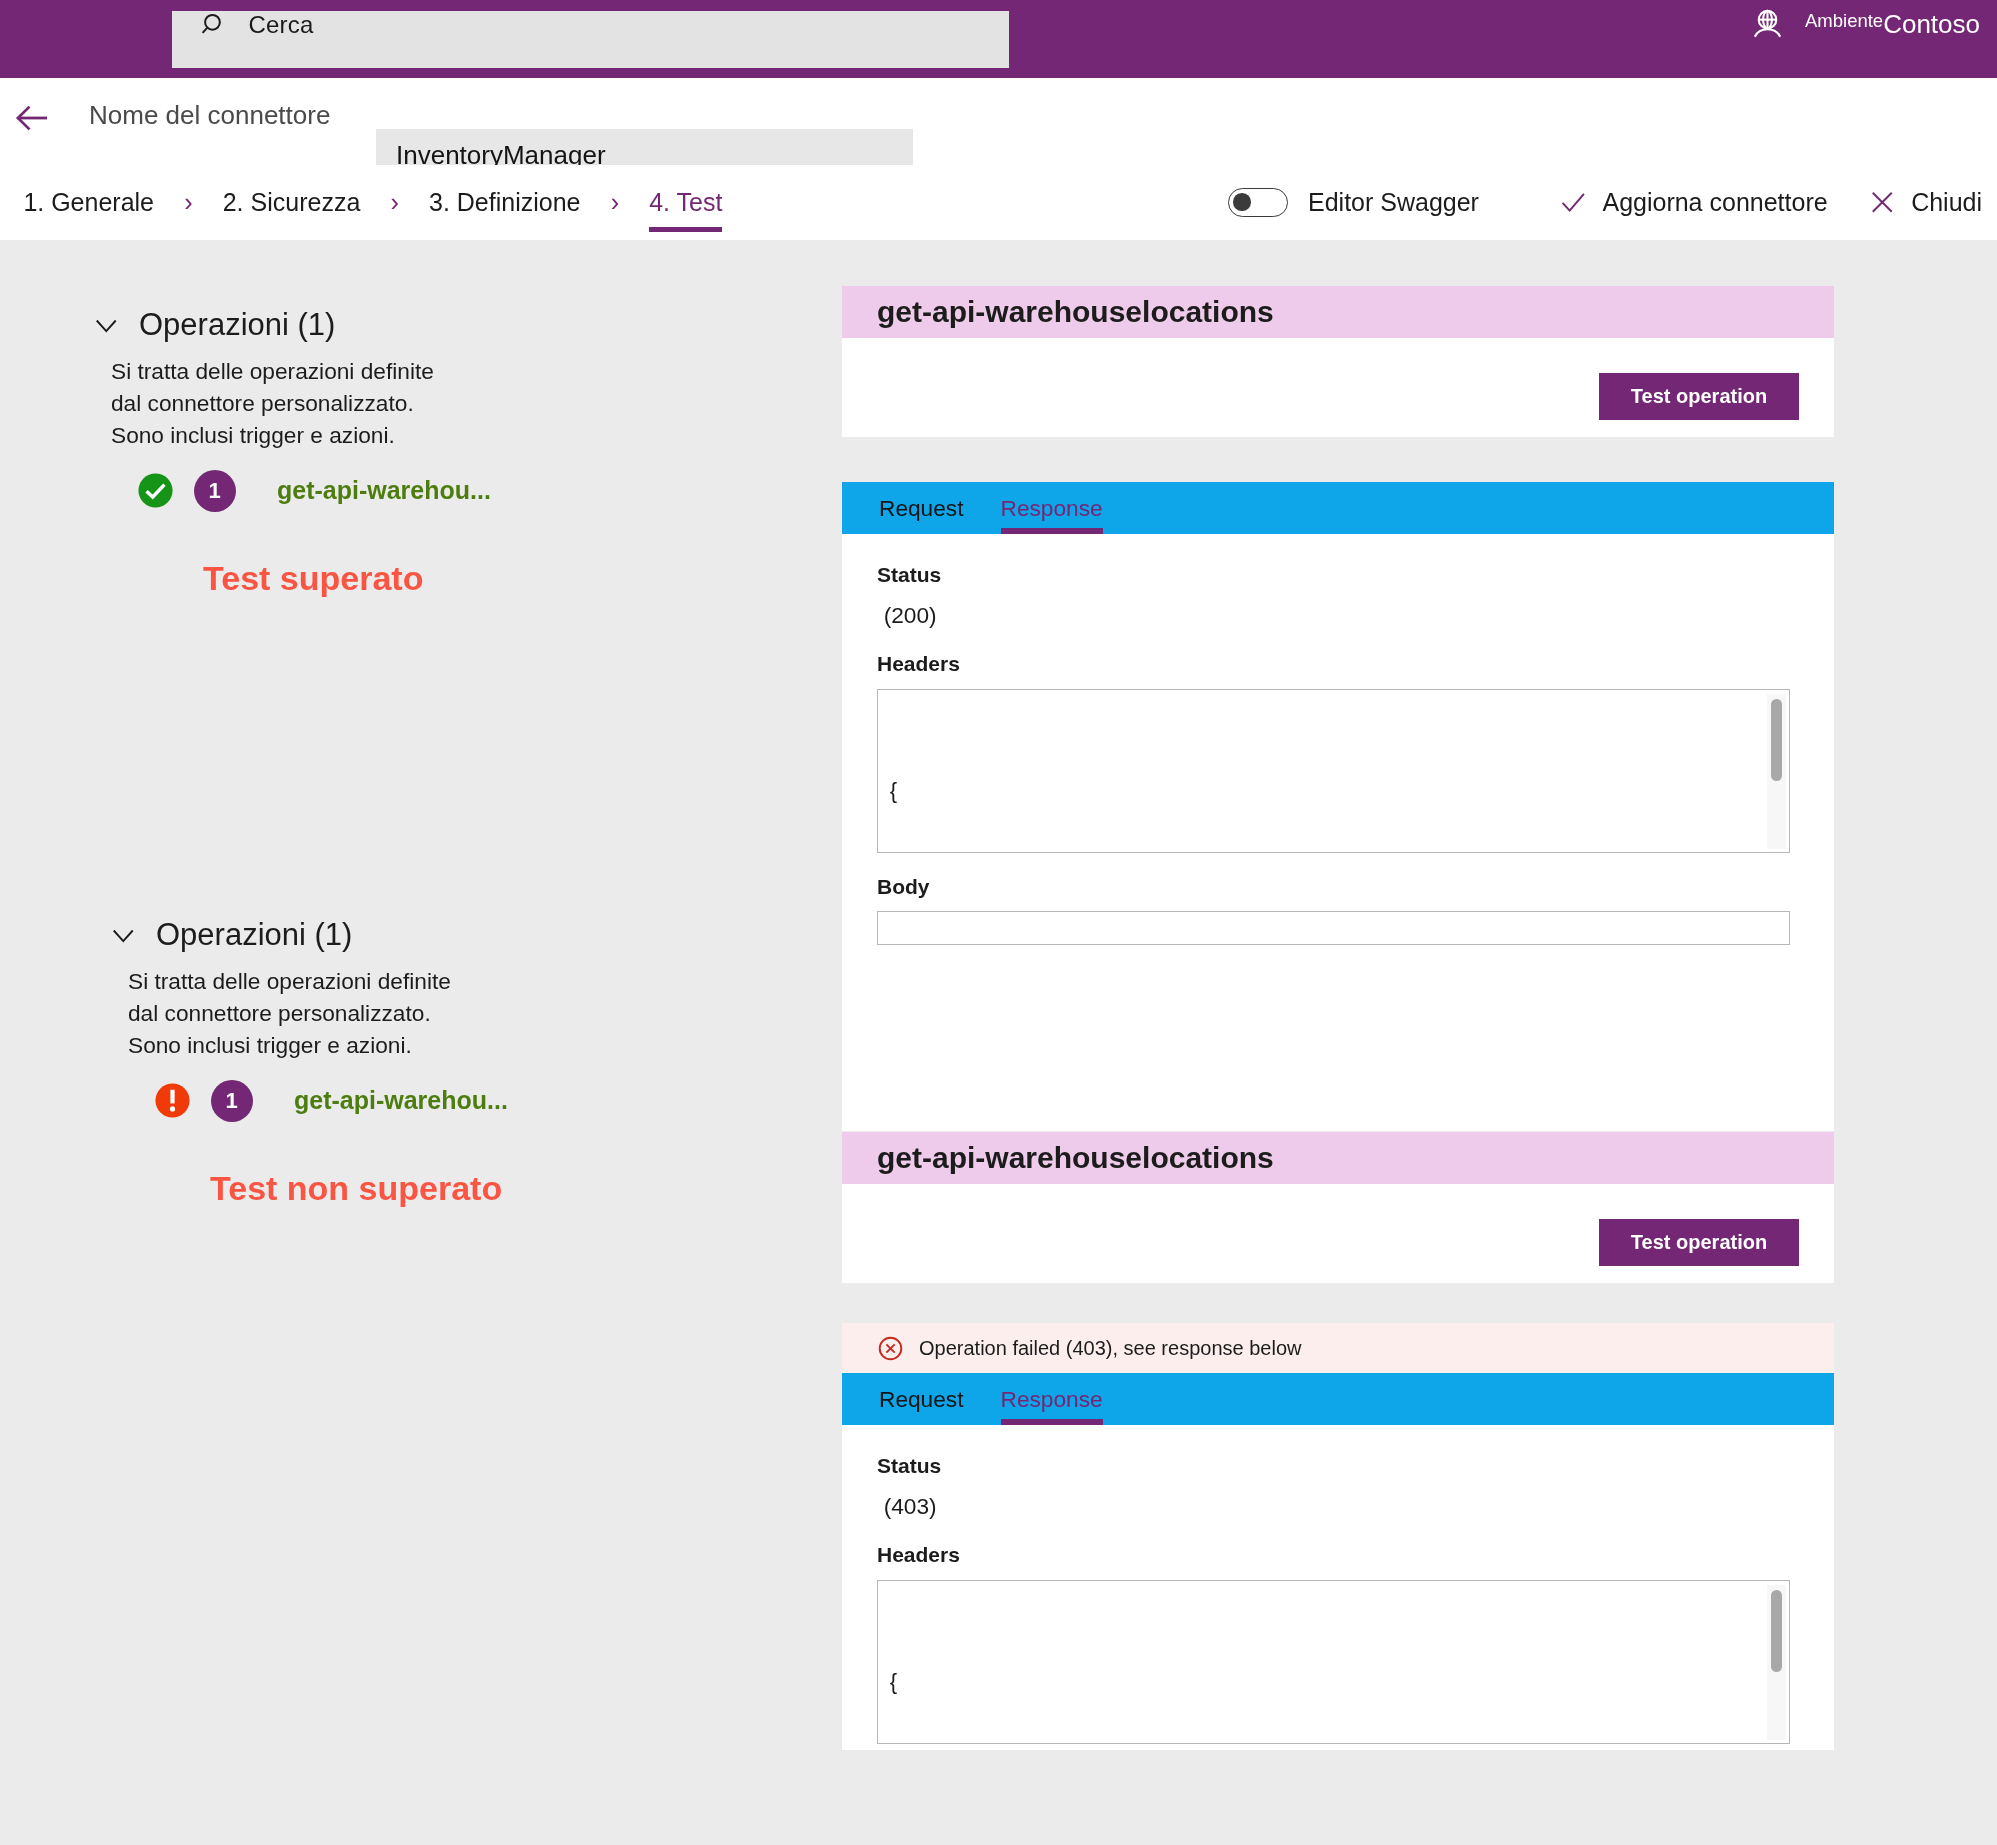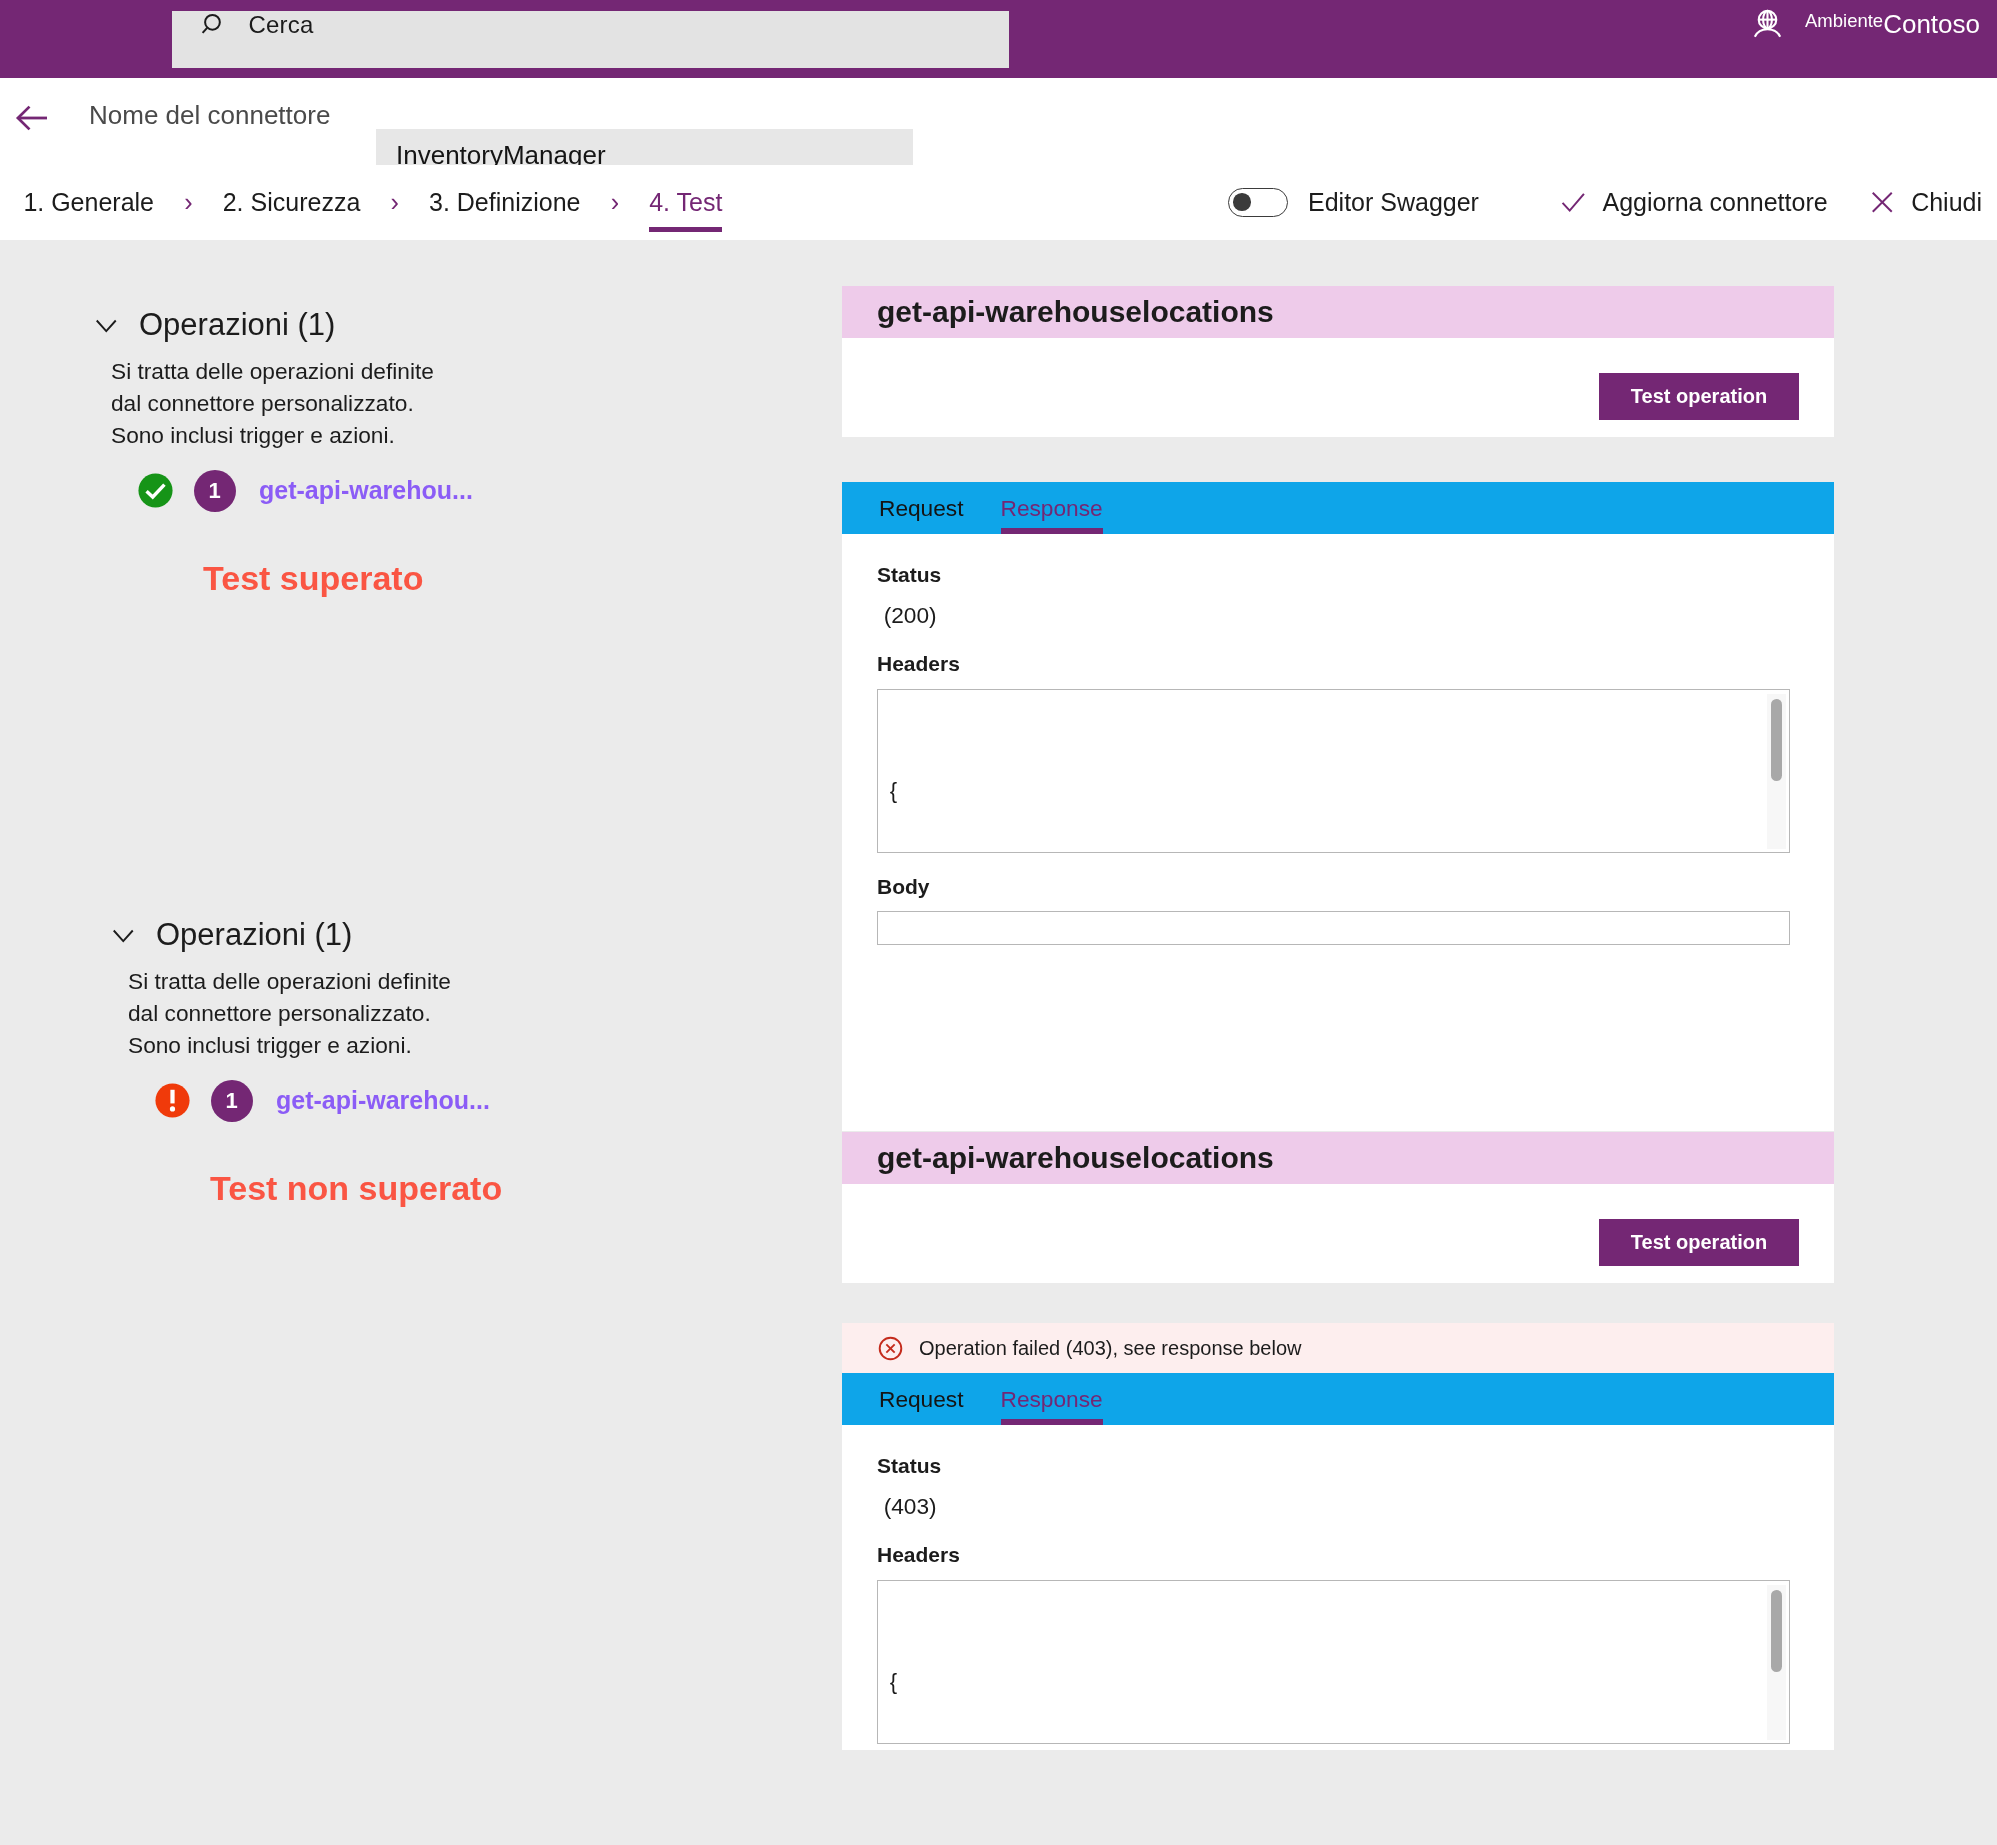--- a/index.html
+++ b/index.html
@@ -114,21 +114,21 @@
     font-size: 22.7px; color: #1c1c1c; line-height: 1.42;
   }
   .op-row { display: flex; align-items: center; gap: 18.5px; margin-top: 18.5px; margin-left: 44px; }
   .status-icon { width: 39px; height: 39px; flex: 0 0 auto; }
   .op-badge {
     width: 42px; height: 42px; border-radius: 50%;
     background: #742774; color: #ffffff;
     display: flex; align-items: center; justify-content: center;
     font-size: 22px; font-weight: bold; flex: 0 0 auto;
   }
-  .op-name { font-size: 25px; color: #8b5cf6; font-weight: bold; margin-left: 5px; }
+  .op-name { font-size: 25px; color: #4d7c0f; font-weight: bold; margin-left: 23px; }
   .annotation {
     color: #fa5543; font-size: 34px; font-weight: bold;
     position: absolute; white-space: nowrap;
   }
 
   
   .panel { position: absolute; background: #ffffff; }
   .panel-head {
     height: 52px; background: #eecbea;
     display: flex; align-items: center; padding-left: 35px;

